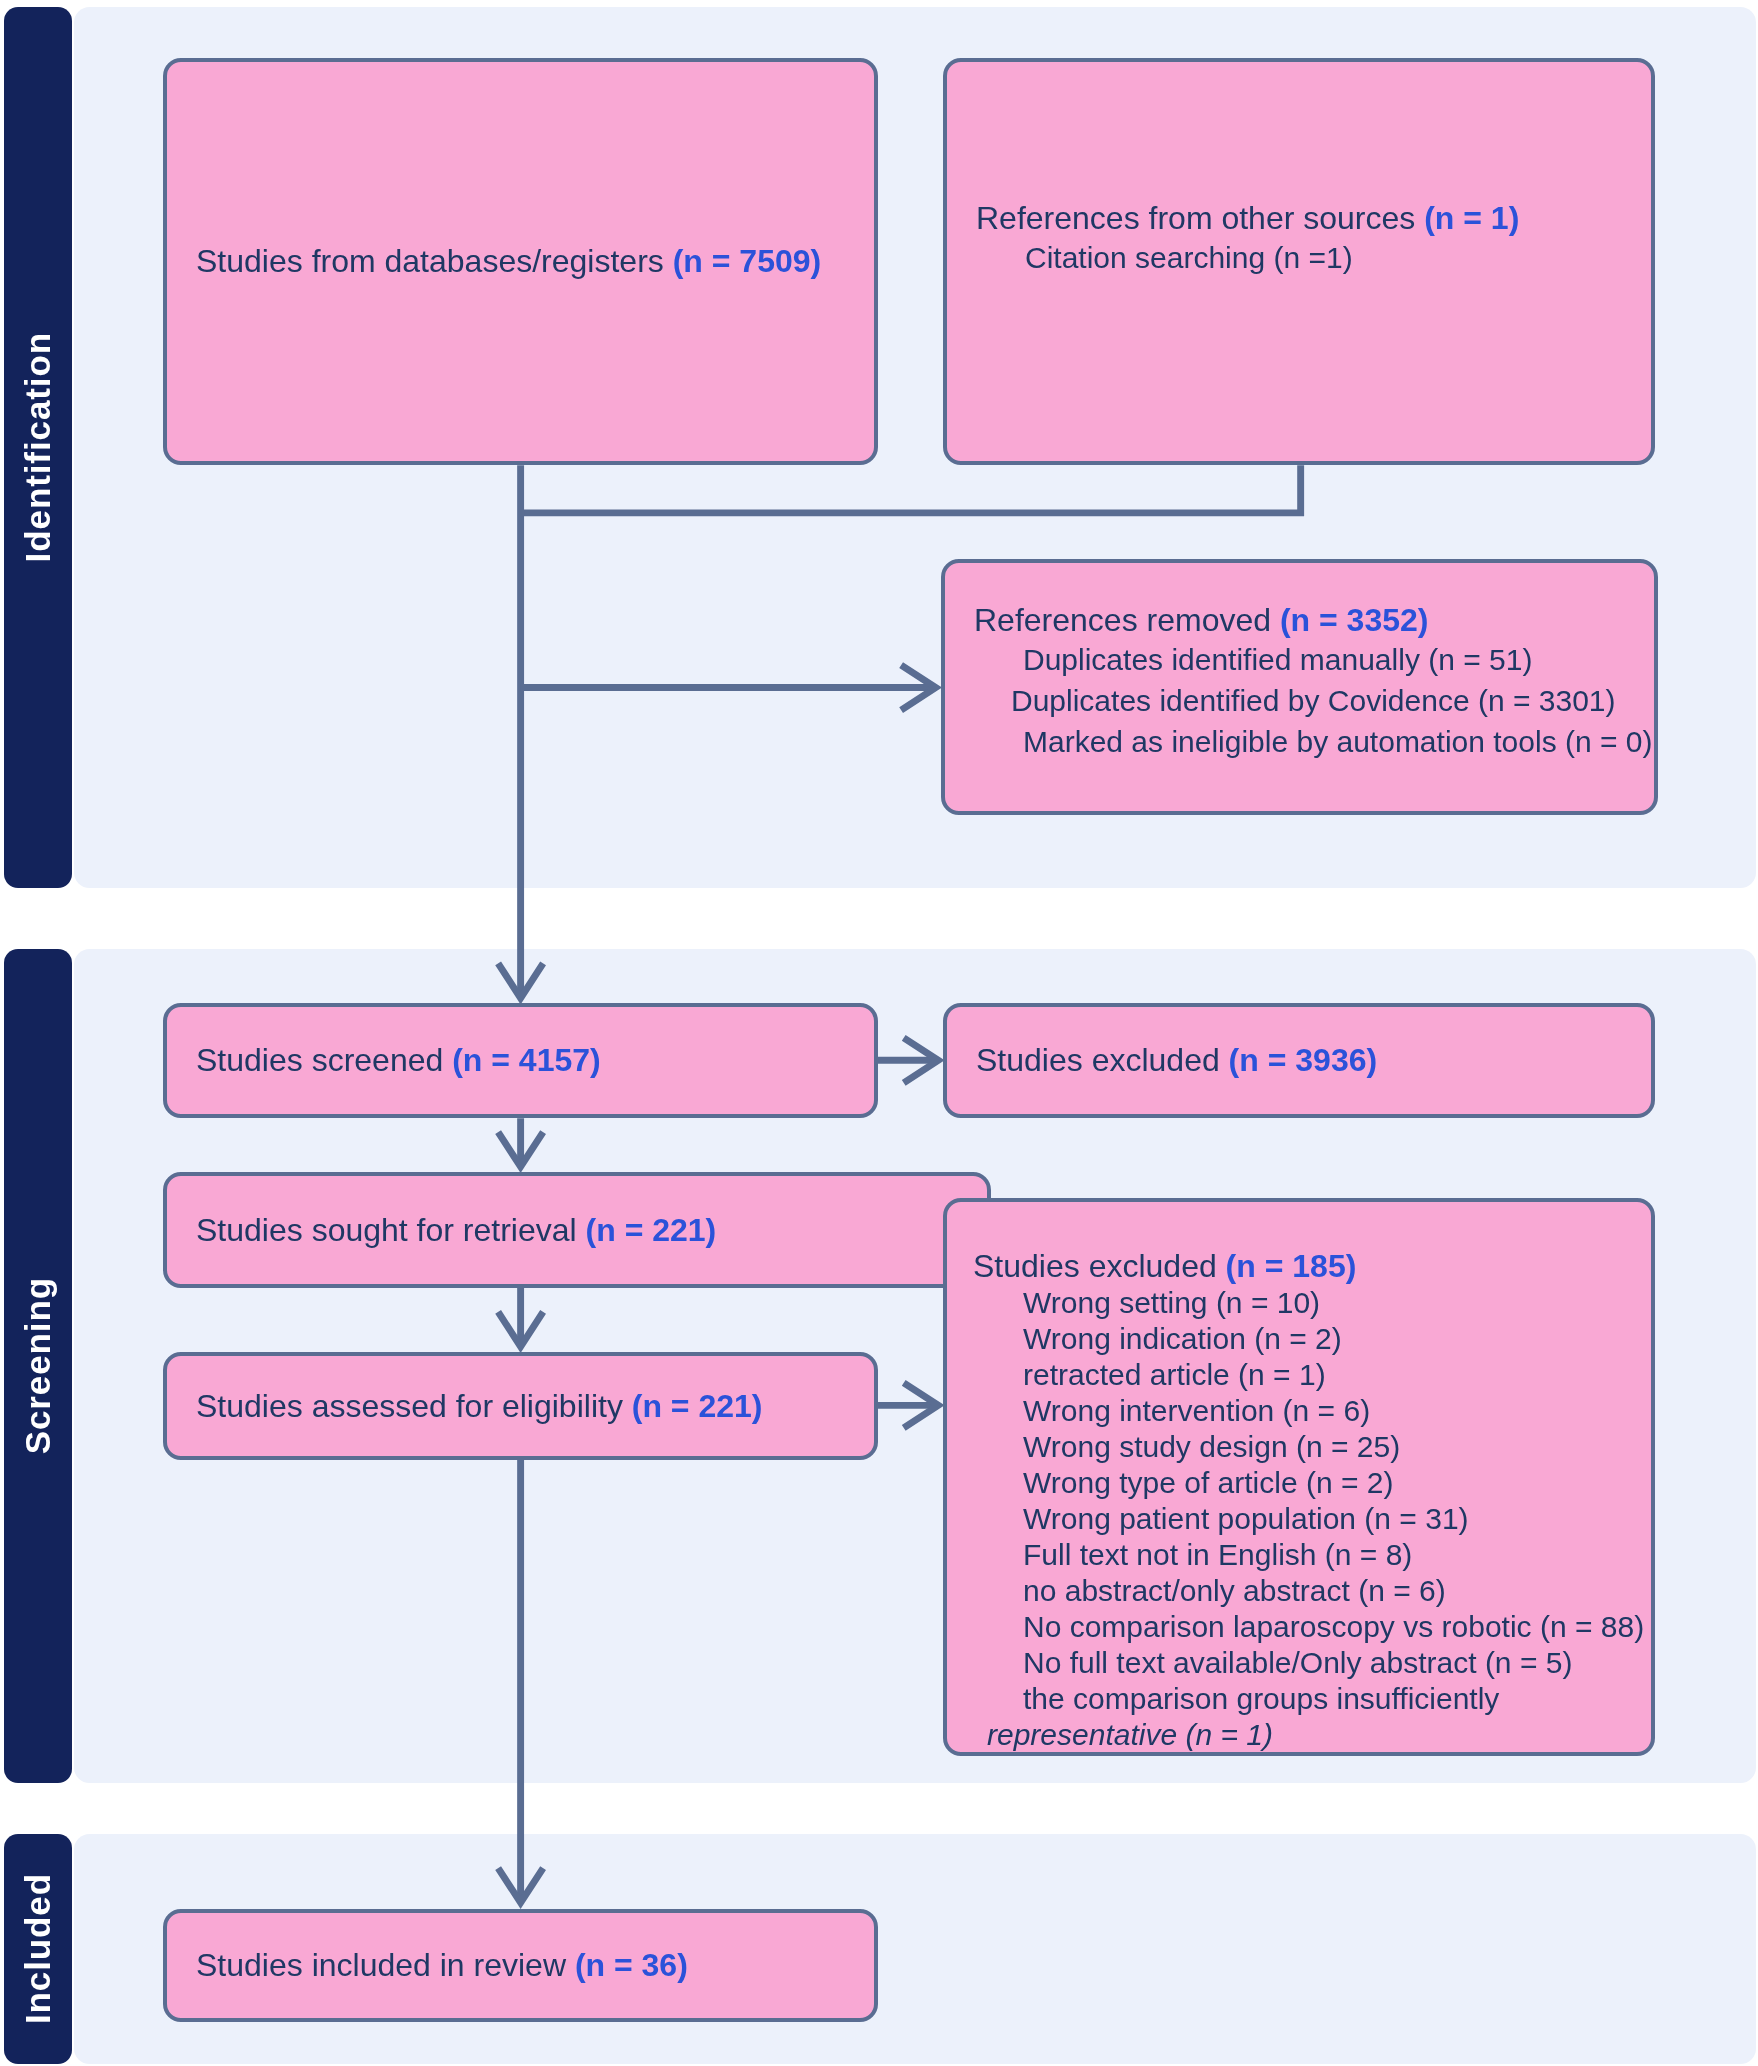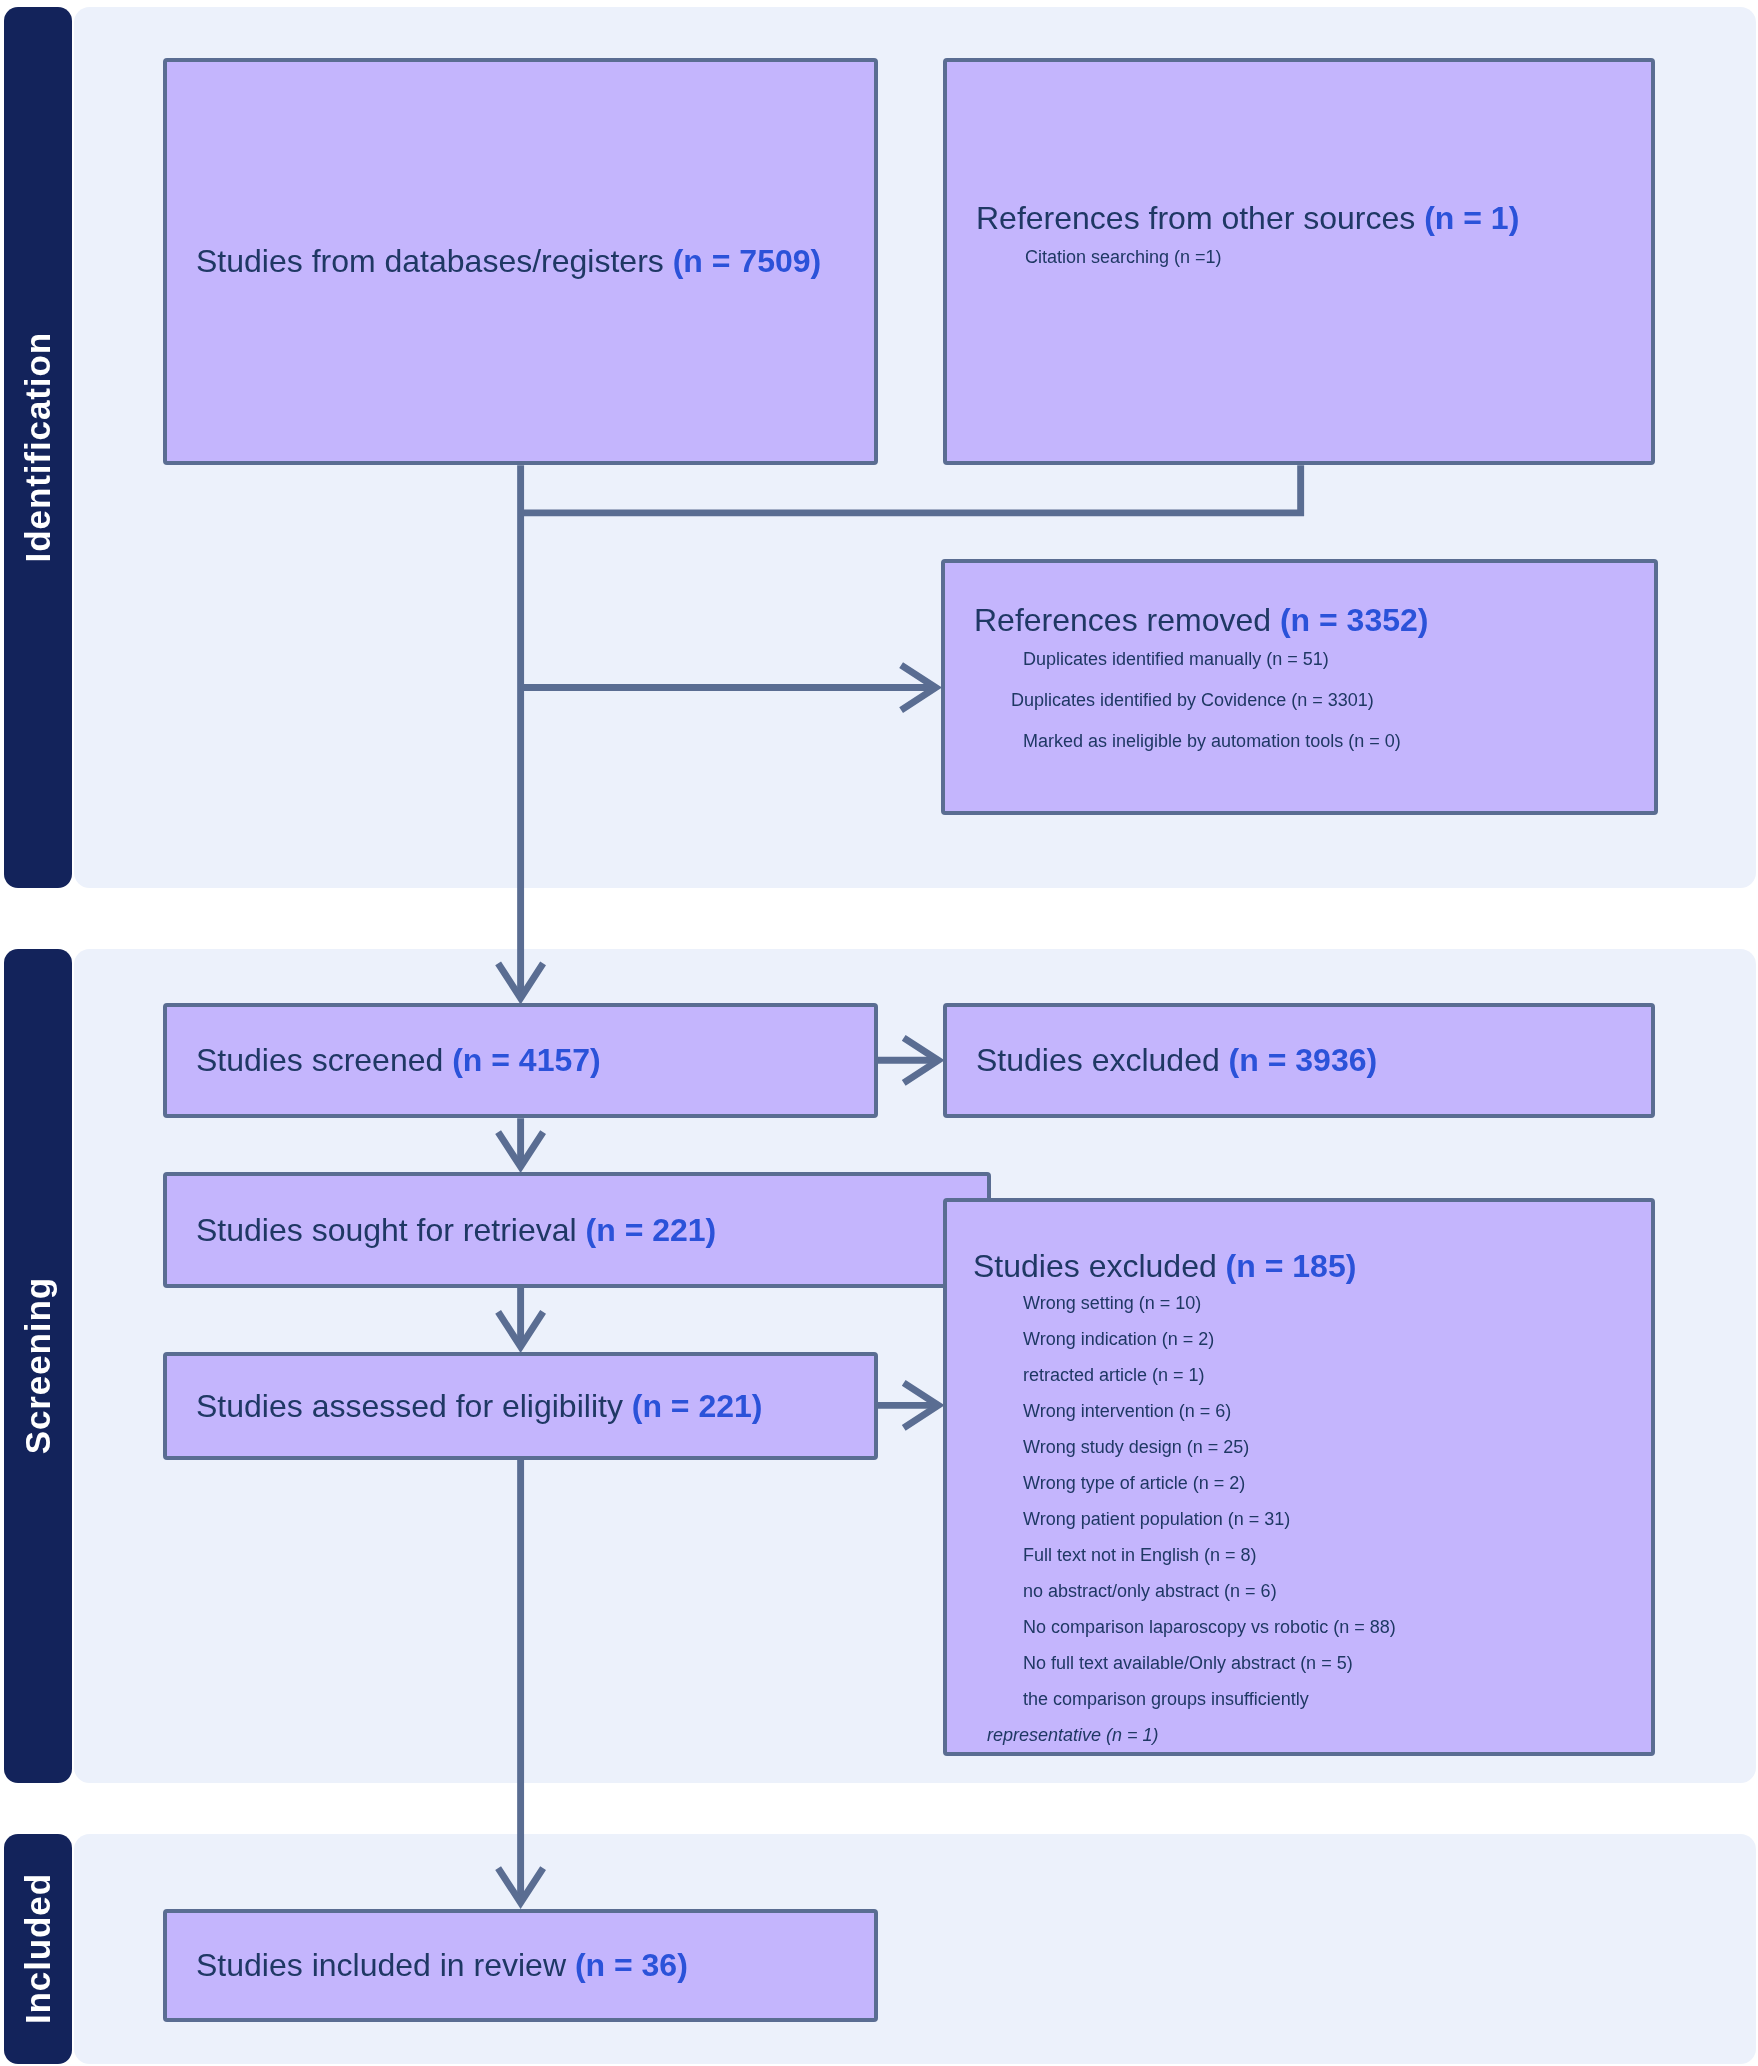--- a/index.html
+++ b/index.html
@@ -12,28 +12,28 @@
   }
   .sidebar{
     position:absolute;left:4.3px;width:68px;background:#13235b;border-radius:14px;
     display:flex;align-items:center;justify-content:center;
   }
   .sidebar .vlabel{
     writing-mode:vertical-rl;transform:rotate(180deg);
     color:#ffffff;font-weight:bold;font-size:35px;letter-spacing:0.9px;white-space:nowrap;
   }
   .box{
-    position:absolute;background:#c4b5fd;border:4.3px solid #5a6d92;border-radius:4px;
+    position:absolute;background:#f9a8d4;border:4.3px solid #5a6d92;border-radius:18px;
     box-sizing:border-box;
   }
   .box.center{display:flex;align-items:center;}
   .box .line{font-size:32px;line-height:1.2;}
   .box .pad{padding-left:29px;padding-right:8.6px;}
   .count{color:#2b52d9;font-weight:bold;}
-  .sub{font-size:18px;line-height:41px;color:#1f3864;}
+  .sub{font-size:30px;line-height:41px;color:#1f3864;}
   .sub.tight{line-height:36px;}
   svg.connectors{position:absolute;left:0;top:0;pointer-events:none;}
   svg.connectors path, svg.connectors polyline{
     stroke:#5a6d92;stroke-width:8;fill:none;stroke-linecap:butt;stroke-linejoin:miter;
   }
 </style>
 </head>
 <body>
 
 <div id="stage">

